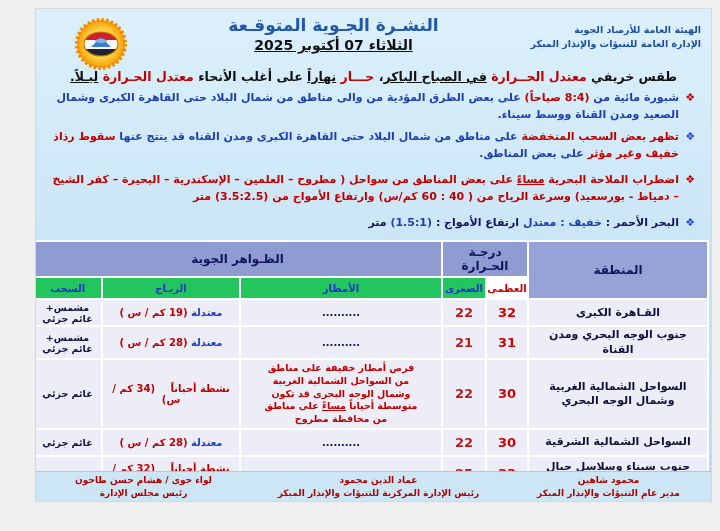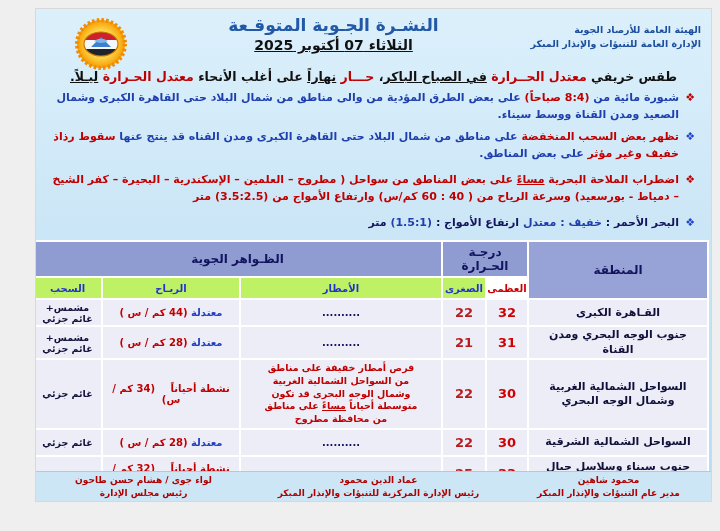--- a/index.html
+++ b/index.html
@@ -37,21 +37,21 @@
   .bullet .marker { position:absolute; right:0; top:0; font-size:11px; }
   .b-m-red { color:#c00000; }
   .b-m-blue { color:#2244cc; }
   .bullet.space-top { margin-top:9px; }
   
   .tbl-wrap { padding:4px 2px 0 2px; }
   table { width:100%; border-collapse:separate; border-spacing:2px; background:#ffffff; table-layout:fixed; }
   th, td { overflow:hidden; }
   th.h1 { background:#8e9cd2; color:#14145e; font-size:12px; font-weight:bold; text-align:center; }
   th.h1.region-h { background:#97a3d6; font-size:12px; }
-  th.h2 { background:#bef264; color:#2233cc; font-size:10px; font-weight:bold; text-align:center; height:20px; }
+  th.h2 { background:#22c55e; color:#2233cc; font-size:10px; font-weight:bold; text-align:center; height:20px; }
   th.h2.max-h { background:#ffffff; color:#cc0000; }
   td { background:#ecedf7; text-align:center; vertical-align:middle; }
   td.region { color:#10103a; font-size:11px; font-weight:bold; padding:1px 4px; line-height:1.3; }
   td.tmax { color:#d00000; font-size:13px; font-weight:bold; }
   td.tmin { color:#b91c1c; font-size:13px; font-weight:bold; }
   td.rain { color:#14145e; font-size:10px; font-weight:bold; }
   td.rain .longrain { color:#c00000; font-size:9.5px; line-height:1.35; display:block; padding:2px 20px; }
   td.wind { font-size:10px; font-weight:bold; }
   .w-lbl-blue { color:#1f3fbf; }
   .w-lbl-red { color:#c00000;margin-left:12px; }
@@ -158,21 +158,21 @@
           <th class="h2">الريـاح</th>
           <th class="h2">السحب</th>
         </tr>
       </thead>
       <tbody>
         <tr style="height:25px">
           <td class="region">القـاهرة الكبرى</td>
           <td class="tmax">32</td>
           <td class="tmin">22</td>
           <td class="rain">..........</td>
-          <td class="wind"><span class="w-lbl-blue">معتدلة</span> <span class="w-spd">(44 كم / س )</span></td>
+          <td class="wind"><span class="w-lbl-blue">معتدلة</span> <span class="w-spd">(19 كم / س )</span></td>
           <td class="clouds">مشمس+ غائم جزئي</td>
         </tr>
         <tr style="height:25px">
           <td class="region">جنوب الوجه البحري ومدن القناة</td>
           <td class="tmax">31</td>
           <td class="tmin">21</td>
           <td class="rain">..........</td>
           <td class="wind"><span class="w-lbl-blue">معتدلة</span> <span class="w-spd">(28 كم / س )</span></td>
           <td class="clouds">مشمس+ غائم جزئي</td>
         </tr>

